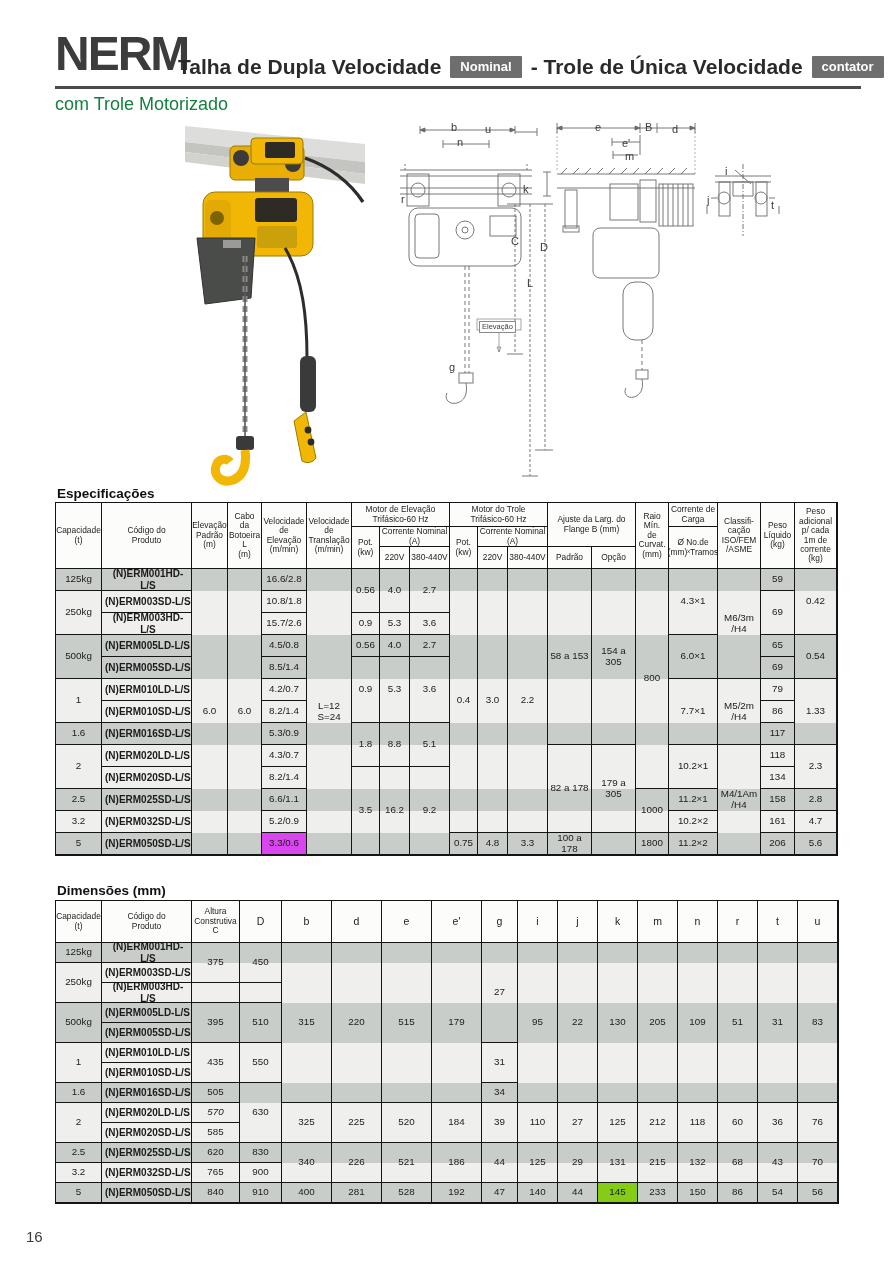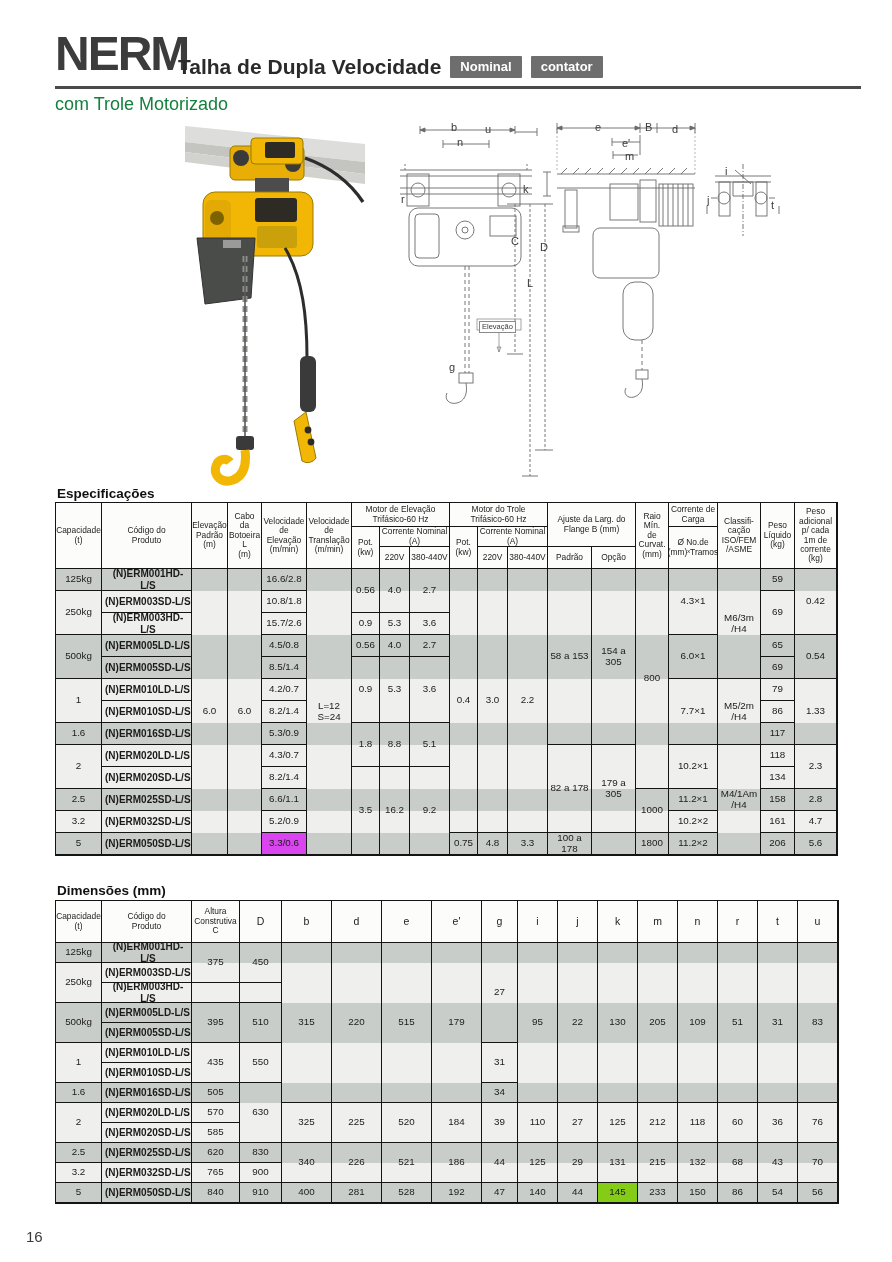--- a/index.html
+++ b/index.html
@@ -32,20 +32,21 @@
 </style>
 </head>
 <body>
 
 <div id="page">
 
   <div class="brand">NERM</div>
   <div class="titleline">
     <span>Talha de Dupla Velocidade</span>
     <span class="badge">Nominal</span>
+    <span>- Trole de Única Velocidade</span>
     <span class="badge">contator</span>
   </div>
   <div class="hrule"></div>
   <div class="subtitle">com Trole Motorizado</div>
 
   <div class="illus">
     <svg width="310" height="370" viewBox="0 0 310 370">
 
       <polygon points="130,8 310,26 310,44 130,24" fill="#dddddb"></polygon>
       <polygon points="130,24 310,44 310,56 130,34" fill="#c4c4c0"></polygon>
@@ -361,21 +362,21 @@
       <div class="tcell left" style="grid-area: 10 / 2 / span 1 / span 1; background: rgb(239, 239, 237);">(N)ERM020LD-L/S</div>
       <div class="tcell left" style="grid-area: 11 / 2 / span 1 / span 1; background: rgb(239, 239, 237);">(N)ERM020SD-L/S</div>
       <div class="tcell left" style="grid-area: 12 / 2 / span 1 / span 1; background: rgb(201, 205, 202);">(N)ERM025SD-L/S</div>
       <div class="tcell left" style="grid-area: 13 / 2 / span 1 / span 1; background: rgb(239, 239, 237);">(N)ERM032SD-L/S</div>
       <div class="tcell left" style="grid-area: 14 / 2 / span 1 / span 1; background: rgb(201, 205, 202);">(N)ERM050SD-L/S</div>
       <div class="tcell" style="grid-area: 2 / 3 / span 2 / span 1; background: linear-gradient(rgb(201, 205, 202) 0px, rgb(201, 205, 202) 20px, rgb(239, 239, 237) 20px, rgb(239, 239, 237) 40px);">375</div>
       <div class="tcell" style="grid-area: 4 / 3 / span 1 / span 1; background: rgb(239, 239, 237);"></div>
       <div class="tcell" style="grid-area: 5 / 3 / span 2 / span 1; background: linear-gradient(rgb(201, 205, 202) 0px, rgb(201, 205, 202) 20px, rgb(201, 205, 202) 20px, rgb(201, 205, 202) 40px);">395</div>
       <div class="tcell" style="grid-area: 7 / 3 / span 2 / span 1; background: linear-gradient(rgb(239, 239, 237) 0px, rgb(239, 239, 237) 20px, rgb(239, 239, 237) 20px, rgb(239, 239, 237) 40px);">435</div>
       <div class="tcell" style="grid-area: 9 / 3 / span 1 / span 1; background: rgb(201, 205, 202);">505</div>
-      <div class="tcell" style="grid-area: 10 / 3 / span 1 / span 1; background: rgb(239, 239, 237);">570</div>
+      <div class="tcell" style="grid-area: 10 / 3 / span 1 / span 1; background: rgb(239, 239, 237); font-style: italic;">570</div>
       <div class="tcell" style="grid-area: 11 / 3 / span 1 / span 1; background: rgb(239, 239, 237);">585</div>
       <div class="tcell" style="grid-area: 12 / 3 / span 1 / span 1; background: rgb(201, 205, 202);">620</div>
       <div class="tcell" style="grid-area: 13 / 3 / span 1 / span 1; background: rgb(239, 239, 237);">765</div>
       <div class="tcell" style="grid-area: 14 / 3 / span 1 / span 1; background: rgb(201, 205, 202);">840</div>
       <div class="tcell" style="grid-area: 2 / 4 / span 2 / span 1; background: linear-gradient(rgb(201, 205, 202) 0px, rgb(201, 205, 202) 20px, rgb(239, 239, 237) 20px, rgb(239, 239, 237) 40px);">450</div>
       <div class="tcell" style="grid-area: 4 / 4 / span 1 / span 1; background: rgb(239, 239, 237);"></div>
       <div class="tcell" style="grid-area: 5 / 4 / span 2 / span 1; background: linear-gradient(rgb(201, 205, 202) 0px, rgb(201, 205, 202) 20px, rgb(201, 205, 202) 20px, rgb(201, 205, 202) 40px);">510</div>
       <div class="tcell" style="grid-area: 7 / 4 / span 2 / span 1; background: linear-gradient(rgb(239, 239, 237) 0px, rgb(239, 239, 237) 20px, rgb(239, 239, 237) 20px, rgb(239, 239, 237) 40px);">550</div>
       <div class="tcell" style="grid-area: 9 / 4 / span 3 / span 1; background: linear-gradient(rgb(201, 205, 202) 0px, rgb(201, 205, 202) 20px, rgb(239, 239, 237) 20px, rgb(239, 239, 237) 40px, rgb(239, 239, 237) 40px, rgb(239, 239, 237) 60px);">630</div>
       <div class="tcell" style="grid-area: 12 / 4 / span 1 / span 1; background: rgb(201, 205, 202);">830</div>

